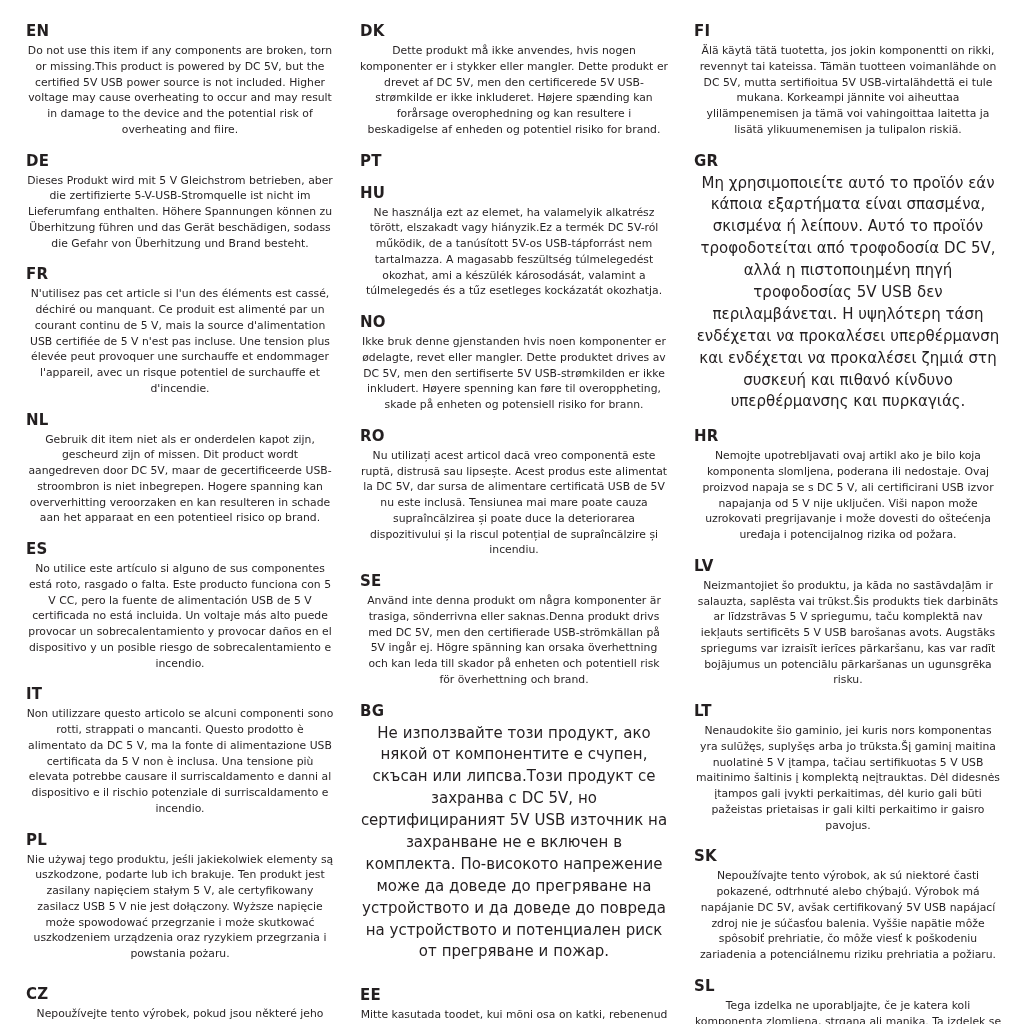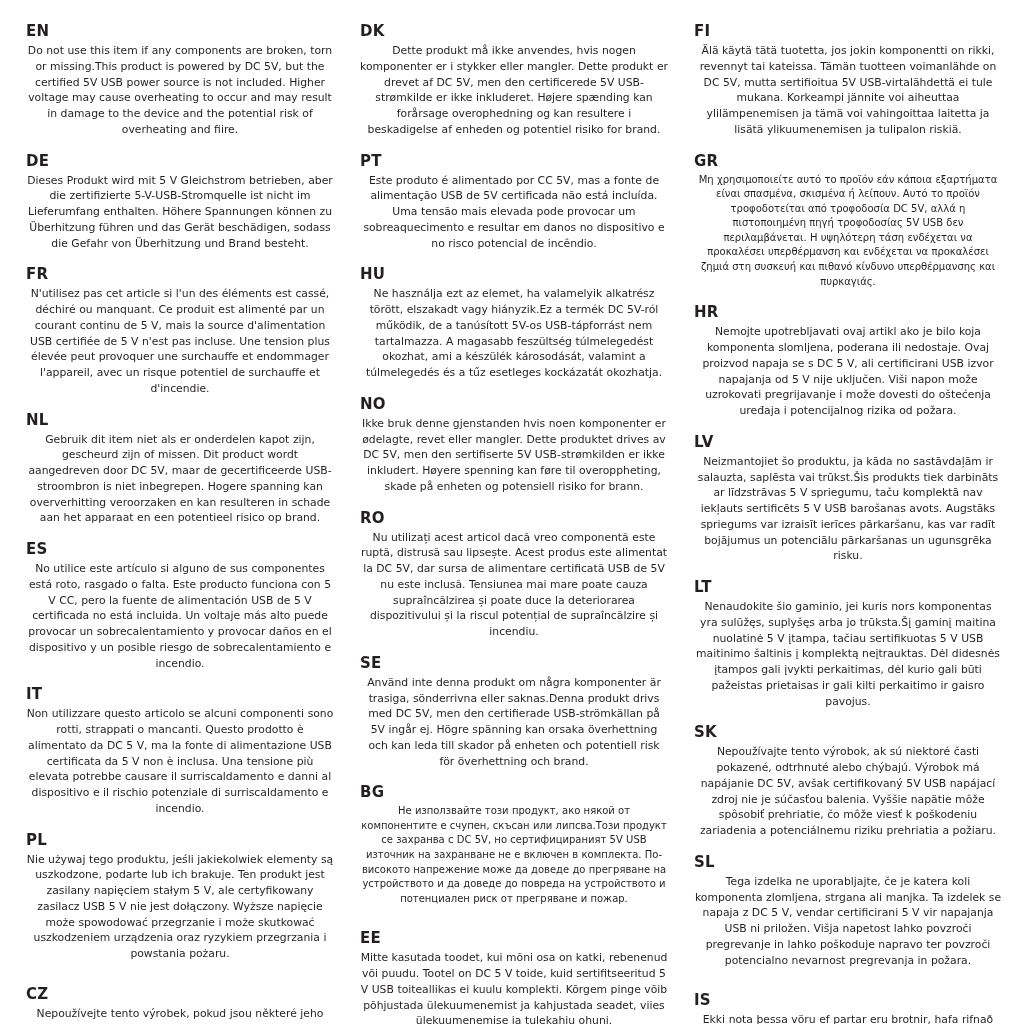--- a/index.html
+++ b/index.html
@@ -47,21 +47,21 @@
   }
   .lang-text {
     font-size: 10.8px;
     line-height: 1.46;
     color: #231f20;
     text-align: center;
     word-spacing: 0.1px;
   }
   .greek .lang-text,
   .bulgarian .lang-text {
-    font-size: 10px;
+    font-size: 15px;
   }
 </style>
 </head>
 <body>
 
 <div class="page">
   <div class="columns">
 
     <div class="column">
       <div class="entry">
@@ -98,21 +98,20 @@
       </div>
     </div>
 
     <div class="column">
       <div class="entry">
         <div class="lang-code">DK</div>
         <div class="lang-text">Dette produkt må ikke anvendes, hvis nogen komponenter er i stykker eller mangler. Dette produkt er drevet af DC 5V, men den certificerede 5V USB-strømkilde er ikke inkluderet. Højere spænding kan forårsage overophedning og kan resultere i beskadigelse af enheden og potentiel risiko for brand.</div>
       </div>
       <div class="entry">
         <div class="lang-code">PT</div>
-        <div class="lang-text">Este produto é alimentado por CC 5V, mas a fonte de alimentação USB de 5V certificada não está incluída. Uma tensão mais elevada pode provocar um sobreaquecimento e resultar em danos no dispositivo e no risco potencial de incêndio.</div>
       </div>
       <div class="entry">
         <div class="lang-code">HU</div>
         <div class="lang-text">Ne használja ezt az elemet, ha valamelyik alkatrész törött, elszakadt vagy hiányzik.Ez a termék DC 5V-ról működik, de a tanúsított 5V-os USB-tápforrást nem tartalmazza. A magasabb feszültség túlmelegedést okozhat, ami a készülék károsodását, valamint a túlmelegedés és a tűz esetleges kockázatát okozhatja.</div>
       </div>
       <div class="entry">
         <div class="lang-code">NO</div>
         <div class="lang-text">Ikke bruk denne gjenstanden hvis noen komponenter er ødelagte, revet eller mangler. Dette produktet drives av DC 5V, men den sertifiserte 5V USB-strømkilden er ikke inkludert. Høyere spenning kan føre til overoppheting, skade på enheten og potensiell risiko for brann.</div>
       </div>
       <div class="entry">

